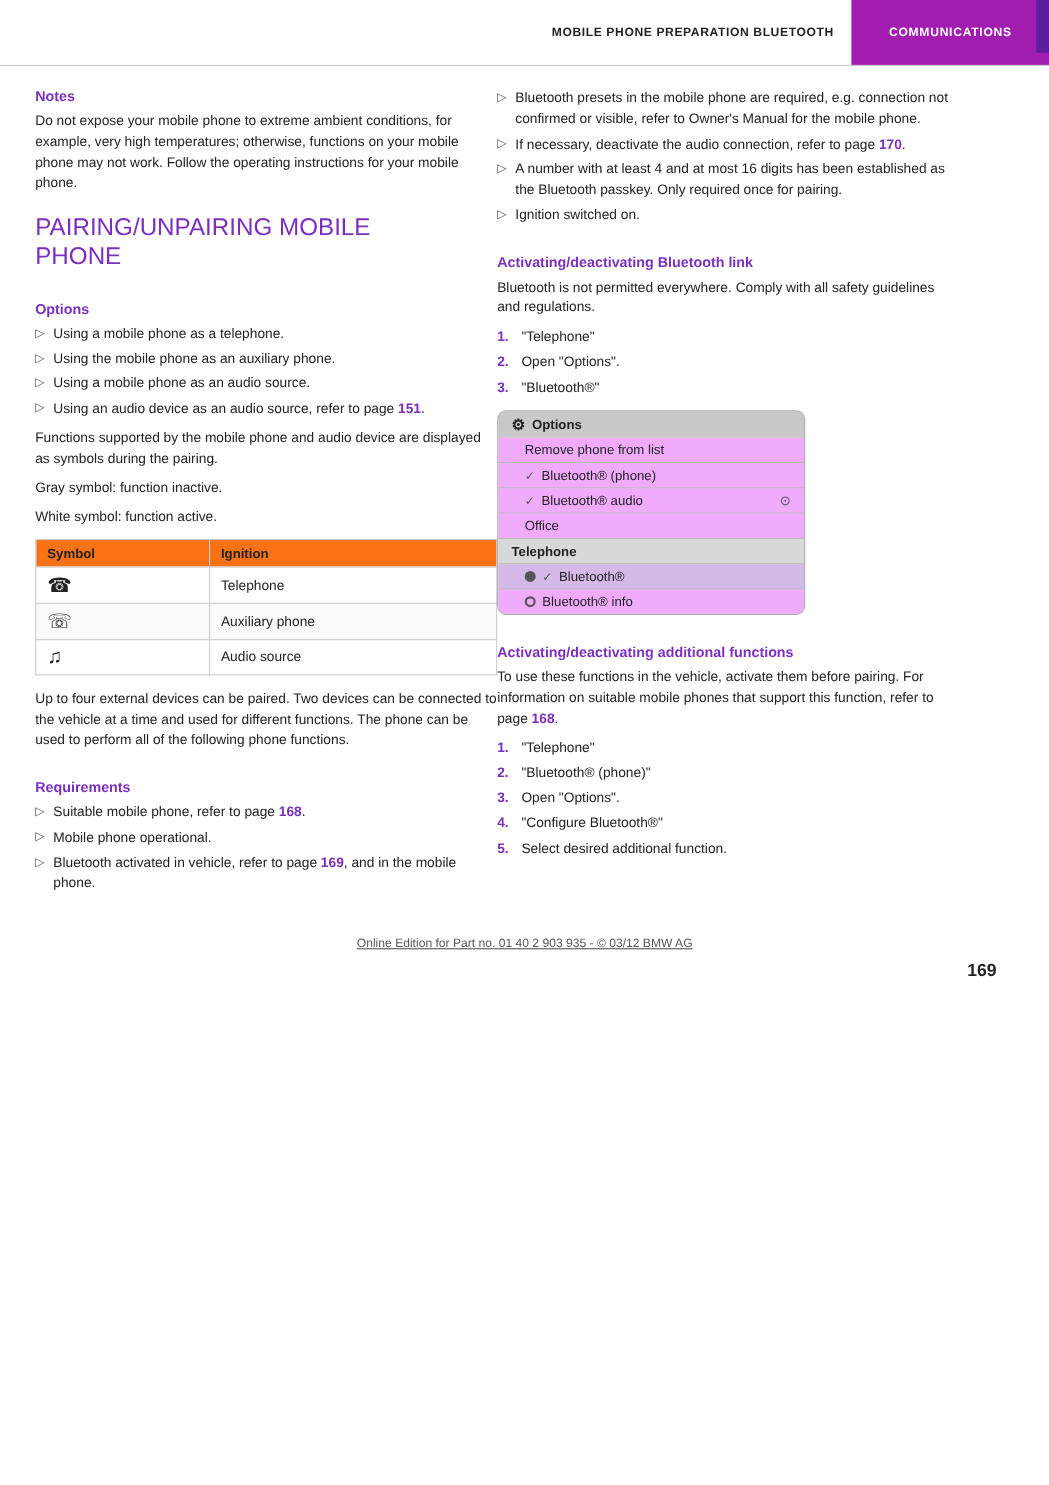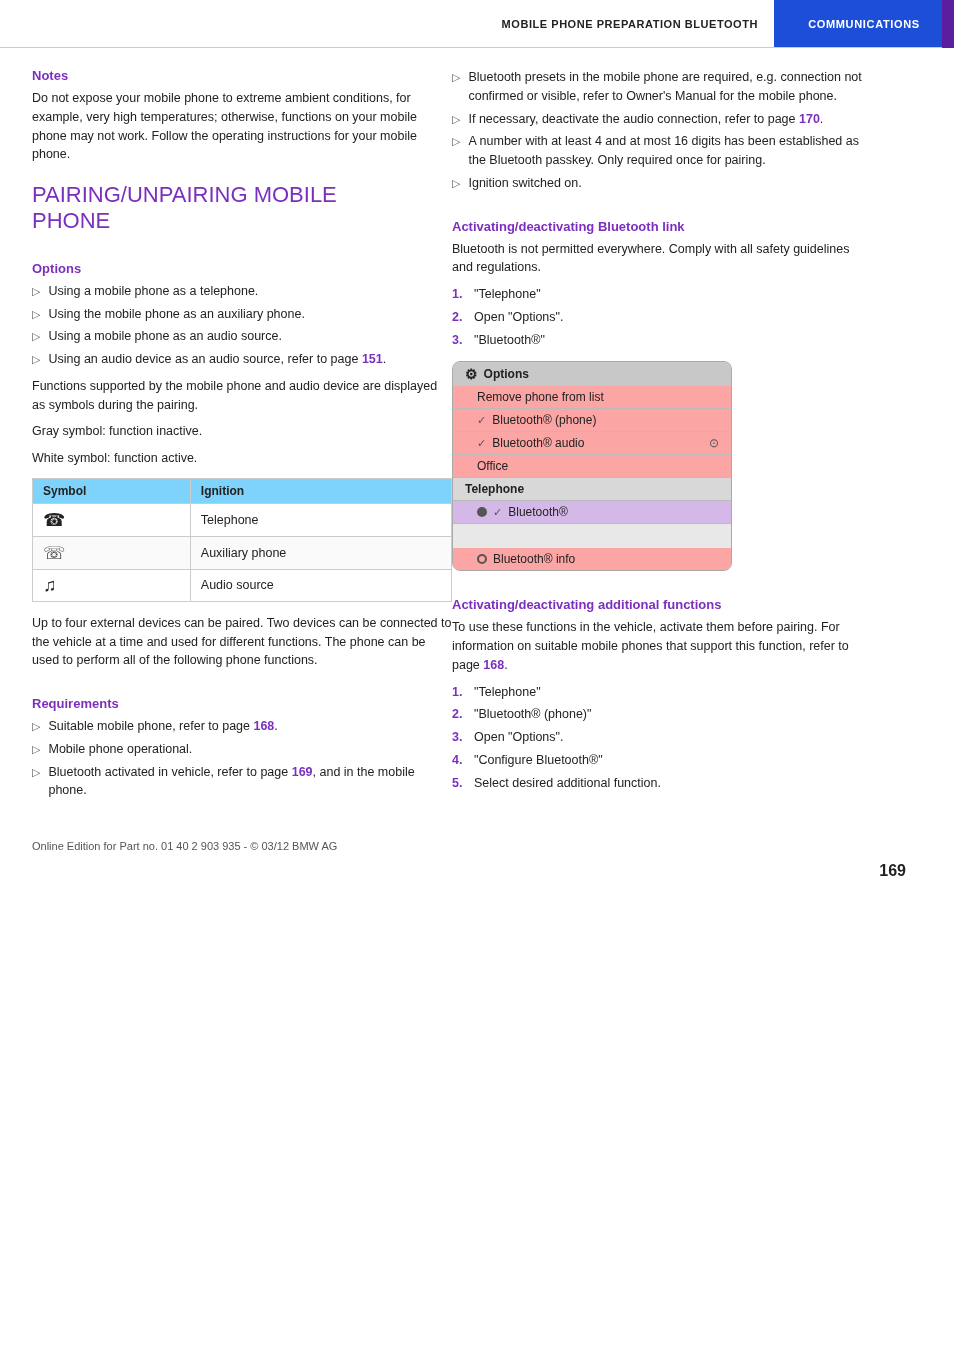--- a/index.html
+++ b/index.html
@@ -13,34 +13,34 @@
       position: relative;
     }
 
     
     .page-header {
       display: flex;
       align-items: stretch;
       justify-content: flex-end;
       border-bottom: 1px solid #ccc;
       margin-bottom: 0;
-      height: 48px;
+      height: 60px;
     }
     .header-title {
       display: flex;
       align-items: center;
       font-size: 11px;
       font-weight: bold;
       letter-spacing: 0.05em;
       color: #222;
       padding-right: 16px;
       text-transform: uppercase;
     }
     .header-tab {
-      background: #1d4ed8;
+      background: #a21caf;
       color: #fff;
       font-size: 11px;
       font-weight: bold;
       letter-spacing: 0.06em;
       text-transform: uppercase;
       display: flex;
       align-items: center;
       padding: 0 24px;
       min-width: 180px;
       justify-content: center;
@@ -137,21 +137,21 @@
     }
 
     
     .symbol-table {
       border-collapse: collapse;
       width: 100%;
       margin: 10px 0 12px 0;
       font-size: 12.5px;
     }
     .symbol-table th {
-      background: #7dd3fc;
+      background: #f97316;
       font-weight: bold;
       padding: 5px 10px;
       text-align: left;
       border: 1px solid #ccc;
       font-size: 12px;
     }
     .symbol-table td {
       padding: 5px 10px;
       border: 1px solid #ccc;
       vertical-align: middle;
@@ -186,27 +186,27 @@
       display: flex;
       align-items: center;
       gap: 6px;
     }
     .options-title .options-icon {
       font-size: 14px;
     }
     .options-item {
       padding: 4px 12px 4px 24px;
       border-bottom: 1px solid #bbb;
-      background: #fca5a5;
+      background: #f0abfc;
       font-size: 12px;
       display: flex;
       align-items: center;
       gap: 6px;
     }
-    .options-item:last-child { border-bottom: none; margin-top: 24px; }
+    .options-item:last-child { border-bottom: none; }
     .options-item.section-label {
       background: #d8d8d8;
       font-weight: bold;
       padding-left: 12px;
     }
     .options-item .radio-dot {
       width: 10px;
       height: 10px;
       border-radius: 50%;
       border: 2px solid #555;
@@ -216,24 +216,26 @@
     .options-item .radio-dot.filled {
       background: #555;
     }
     .options-item .check-icon {
       color: #555;
       font-size: 11px;
     }
 
     
     .page-footer {
+      text-align: center;
       font-size: 11px;
       color: #555;
       margin-top: 24px;
       padding-bottom: 12px;
+      text-decoration: underline;
     }
     .page-number {
       position: absolute;
       bottom: 24px;
       right: 48px;
       font-size: 16px;
       font-weight: bold;
       color: #222;
     }
   </style>

